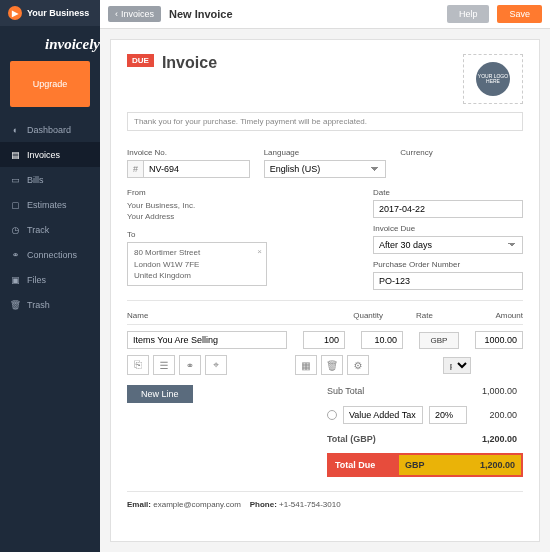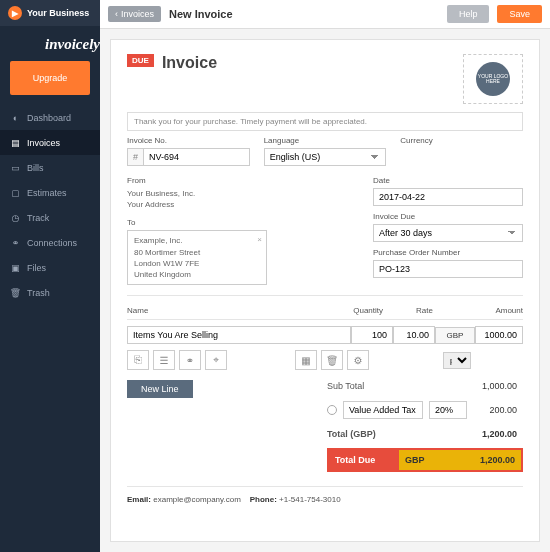--- a/index.html
+++ b/index.html
@@ -2,56 +2,56 @@
 <html><head>
 <meta charset="utf-8">
 <style>
 *{box-sizing:border-box;margin:0;padding:0;font-family:Arial,sans-serif}
 body{background:#e8e8e8;font-size:10px;color:#333}
 .app{display:flex;width:550px;height:552px;overflow:hidden}
 .sidebar{width:100px;background:#1e2a3a;color:#fff;display:flex;flex-direction:column}
 .sb-brand{background:#2a3647;padding:6px 8px;display:flex;align-items:center;gap:5px;font-size:9px;font-weight:bold}
 .sb-brand .orb{width:14px;height:14px;border-radius:50%;background:#ff7a2f;display:flex;align-items:center;justify-content:center;color:#fff;font-size:8px}
 .sb-logo{font-family:Georgia,serif;font-style:italic;font-size:15px;padding:10px 0 8px;text-align:right;font-weight:bold}
-.sb-upgrade{background:#ff7a2f;color:#fff;border:none;margin:0 10px 10px;padding:12px 0;font-size:9px;border-radius:2px;cursor:pointer}
+.sb-upgrade{background:#ff7a2f;color:#fff;border:none;margin:0 10px 10px;padding:18px 0;font-size:9px;border-radius:2px;cursor:pointer}
 .sb-nav{display:flex;flex-direction:column}
 .sb-item{display:flex;align-items:center;gap:6px;padding:7px 10px;font-size:9px;color:#9aa5b5;cursor:pointer}
 .sb-item.active{background:#141d2b;color:#fff}
 .sb-item .ic{width:11px;height:11px;display:inline-flex;align-items:center;justify-content:center}
 .main{flex:1;background:#f4f4f4;display:flex;flex-direction:column;overflow:auto}
 .topbar{background:#fff;border-bottom:1px solid #ddd;display:flex;align-items:center;padding:5px 8px;gap:8px}
 .bc{background:#9aa0a8;color:#fff;padding:3px 7px;font-size:9px;border-radius:2px;cursor:pointer;display:flex;align-items:center;gap:3px}
 .tb-title{font-size:11px;font-weight:bold}
 .tb-sp{flex:1}
 .btn{border:none;padding:4px 12px;font-size:9px;border-radius:2px;cursor:pointer;color:#fff}
 .btn-help{background:#b8bcc2}
 .btn-save{background:#ff7a2f}
 .card{background:#fff;margin:10px;border:1px solid #e0e0e0;padding:14px 16px;flex:1}
 .hdr{display:flex;align-items:flex-start;gap:8px;margin-bottom:8px}
 .due-badge{background:#e74c3c;color:#fff;font-size:8px;font-weight:bold;padding:2px 5px}
 .title{font-size:16px;font-weight:bold;color:#444}
 .logo-ph{margin-left:auto;width:60px;height:50px;border:1px dashed #ccc;display:flex;align-items:center;justify-content:center}
 .logo-circ{width:34px;height:34px;border-radius:50%;background:#5a6b7d;color:#fff;font-size:5px;display:flex;align-items:center;justify-content:center;text-align:center;line-height:1.1}
-.note{border:1px solid #ddd;padding:4px 6px;font-size:8px;color:#888;margin-bottom:5px}
+.note{border:1px solid #ddd;padding:4px 6px;font-size:8px;color:#888;margin-bottom:17px}
 .row{display:flex;gap:14px;margin-bottom:10px}
 .col{flex:1}
 .lbl{font-size:8px;color:#555;margin-bottom:3px;display:block}
 .fld{display:flex}
 .fld .pre{border:1px solid #ccc;border-right:none;background:#f7f7f7;padding:3px 5px;font-size:9px;color:#888}
 .inp,.sel{border:1px solid #ccc;padding:3px 5px;font-size:9px;width:100%;background:#fff}
 .sel{appearance:none;background:linear-gradient(45deg,transparent 50%,#888 50%),linear-gradient(135deg,#888 50%,transparent 50%);background-position:calc(100% - 10px) 50%,calc(100% - 6px) 50%;background-size:4px 4px;background-repeat:no-repeat;padding-right:18px}
 .addr{font-size:8px;color:#666;line-height:1.4}
 .to-box{border:1px solid #ccc;padding:4px 6px;font-size:8px;color:#666;line-height:1.4;position:relative;width:140px}
 .to-x{position:absolute;top:3px;right:4px;color:#aaa;cursor:pointer}
 hr{border:none;border-top:1px solid #e5e5e5;margin:10px 0}
 .tbl-hdr{display:flex;font-size:8px;color:#555;padding-bottom:4px;border-bottom:1px solid #e5e5e5}
 .c-name{flex:1}
 .c-qty,.c-rate{width:50px;text-align:right}
 .c-amt{width:90px;text-align:right}
-.line{display:flex;align-items:center;gap:0;margin-top:6px}
+.line{display:flex;align-items:center;gap:16px;margin-top:6px}
 .line .inp{flex:none}
 .line .n{flex:1}
 .line .s{width:42px;text-align:right}
 .line .cur{width:40px;font-size:8px;text-align:center;border:1px solid #ccc;padding:3px 0;background:#f7f7f7}
 .line .amt{width:48px;text-align:right}
 .icons-row{display:flex;gap:4px;margin-top:6px;align-items:center}
 .ibtn{width:22px;height:20px;border:1px solid #ccc;background:#fff;display:flex;align-items:center;justify-content:center;cursor:pointer;color:#888;font-size:10px}
 .per-sel{width:28px;font-size:8px;border:1px solid #ccc;padding:2px;margin-left:auto;margin-right:52px}
 .newline{background:#5a6b7d;color:#fff;border:none;padding:4px 14px;font-size:9px;margin-top:10px;cursor:pointer}
 .totals{margin-top:-22px;margin-left:200px}
@@ -156,21 +156,20 @@
       <div class="row">
         <div class="col">
           <span class="lbl">From</span>
           <div class="addr">
             <div>Your Business, Inc.</div>
               <div>Your Address</div>
           </div>
           <span class="lbl" style="margin-top:8px">To</span>
           <div class="to-box">
             <span class="to-x">×</span>
-            <div>Example, Inc.</div>
               <div>80 Mortimer Street</div>
               <div>London W1W 7FE</div>
               <div>United Kingdom</div>
           </div>
         </div>
         <div class="col" style="max-width:150px">
           <span class="lbl">Date</span>
           <input class="inp" value="2017-04-22" style="">
           <span class="lbl" style="margin-top:6px">Invoice Due</span>
           <select class="sel"><option>After 30 days</option></select>

